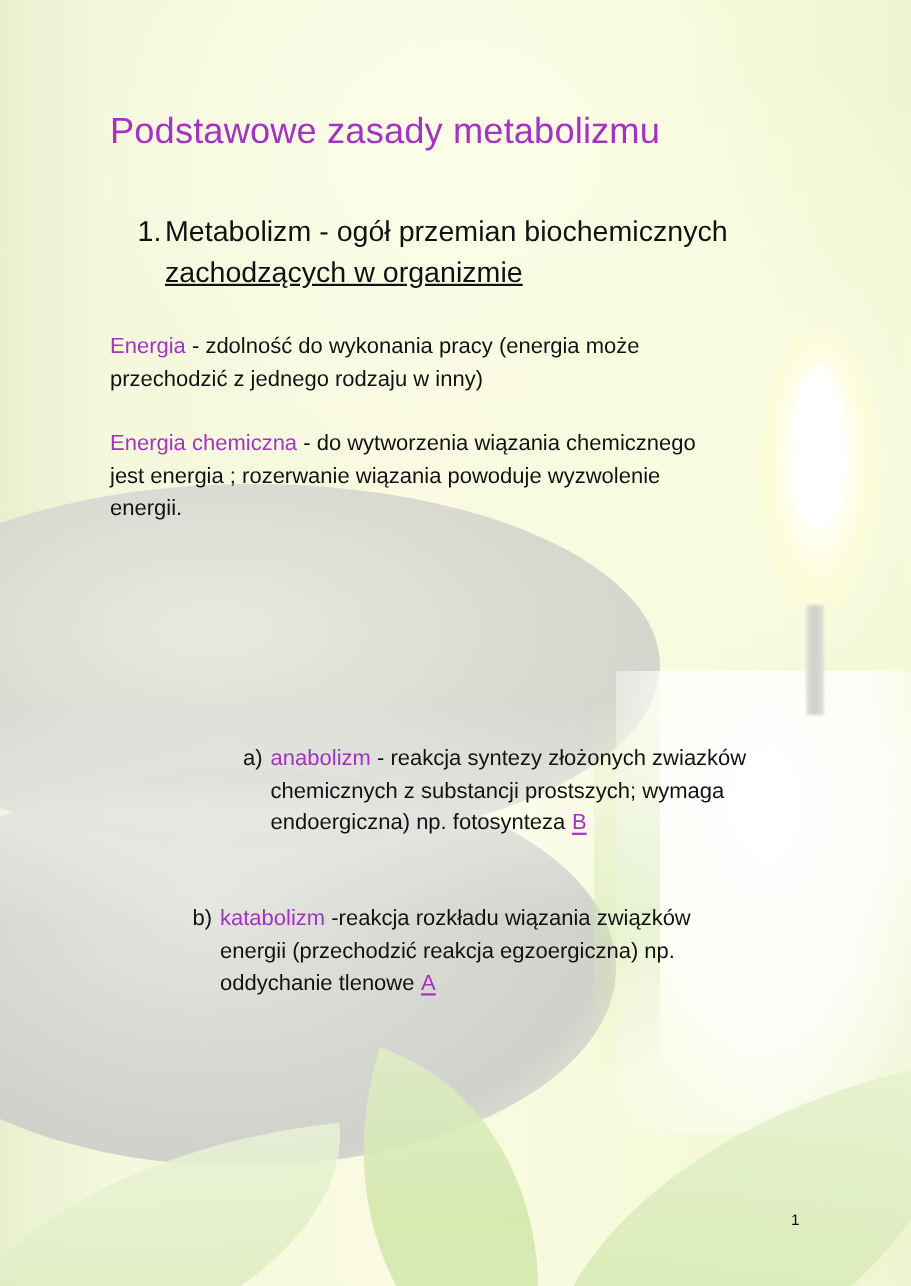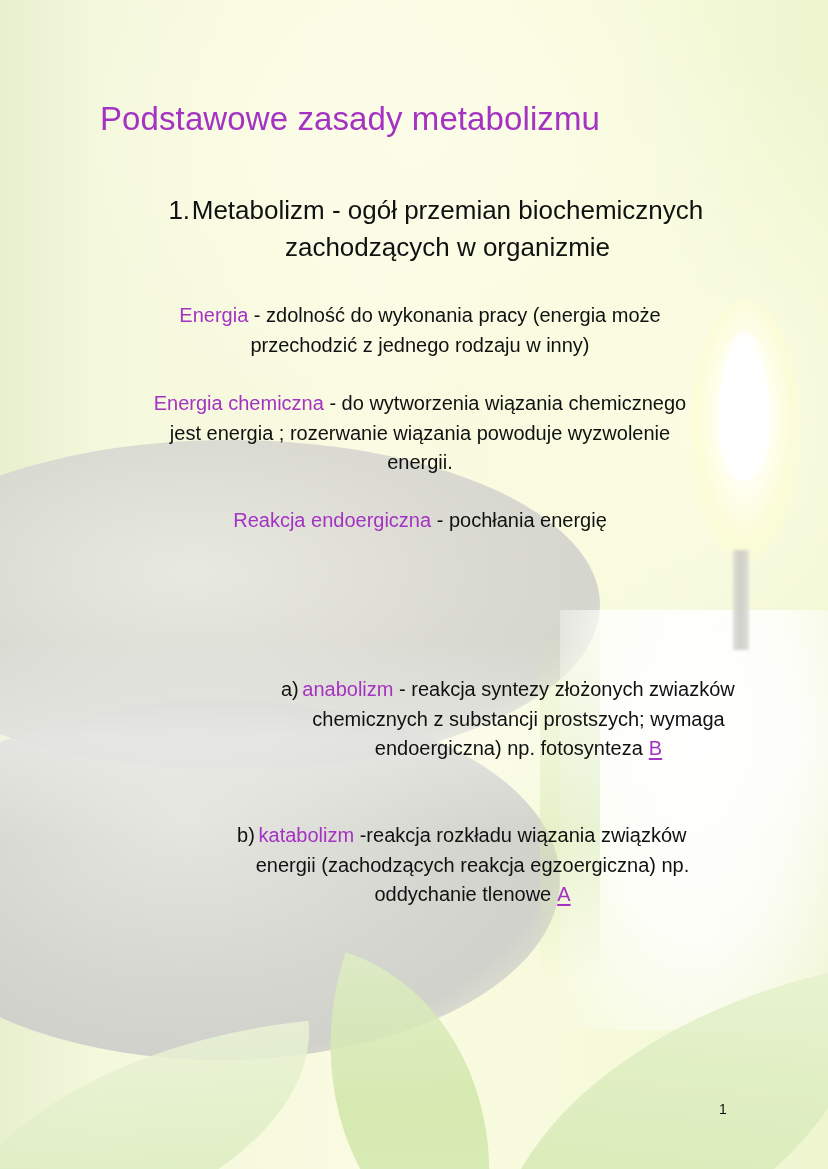--- a/index.html
+++ b/index.html
@@ -67,31 +67,31 @@
       position: absolute; left: -60px; top: 1040px; width: 380px; height: 200px;
       background: linear-gradient(180deg, #e9f3d6 0%, #dcecbf 70%);
       border-radius: 100% 0 100% 0;
       transform: rotate(-6deg); opacity: .85;
     }
     .leaf-top {
       position: absolute; left: 540px; top: 600px; width: 60px; height: 380px;
       background: linear-gradient(180deg, rgba(220,235,190,0) 0%, rgba(214,232,180,.5) 60%, rgba(214,232,180,0) 100%);
     }
 
-    .page { position: absolute; inset: 0; z-index: 1; text-align: center; }
+    .page { position: absolute; inset: 0; z-index: 1; }
     .title {
       position: absolute; left: 100px; top: 100px; margin: 0;
       font-size: 33px; font-weight: normal; color: #a432c2; letter-spacing: 0.1px;
     }
     .sec1 {
       position: absolute; left: 125px; top: 192px; width: 620px;
       font-size: 26px; line-height: 37px;
     }
     .sec1 .num { display: inline-block; width: 25px; }
-    .sec1 .cont { padding-left: 25px; }
+    .sec1 .cont { padding-left: 25px; text-decoration: underline; }
     .u { text-underline-offset: 3px; }
     .term { color: #a432c2; }
     .para {
       position: absolute; left: 100px; width: 640px;
       font-size: 20px; line-height: 29.5px;
     }
     .sec2 {
       position: absolute; left: 125px; top: 602px;
       font-size: 26px; line-height: 37px;
     }
@@ -136,30 +136,29 @@
     <div>jest energia ; rozerwanie wiązania powoduje wyzwolenie</div>
     <div>energii.</div>
   </div>
 
   <div class="para" style="top:301px;">
     <div><span class="term">Energia</span><span> - zdolność do wykonania pracy (energia może</span></div>
     <div>przechodzić z jednego rodzaju w inny)</div>
   </div>
 
   <div class="para" style="top:506px;">
-    <div><span class="term">Reakcja endoergiczna</span><span> - pochłania energię</span></div>
   </div>
 
 
   <div class="item" style="top:675px;margin-left:46px;">
     <div><span class="label">a)</span><span class="term">anabolizm</span><span> - reakcja syntezy złożonych zwiazków</span></div>
     <div class="cont">chemicznych z substancji prostszych; wymaga</div>
     <div class="cont"><span>endoergiczna) np. fotosynteza</span><span class="ref">B</span></div>
   </div>
 
   <div class="item" style="top:821px;">
     <div><span class="label">b)</span><span class="term">katabolizm</span><span> -reakcja rozkładu wiązania związków</span></div>
-    <div class="cont">energii (zachodzących reakcja egzoergiczna) np.</div>
+    <div class="cont">energii (przechodzić reakcja egzoergiczna) np.</div>
     <div class="cont"><span>oddychanie tlenowe</span><span class="ref">A</span></div>
   </div>
 
   <div class="pagenum">1</div>
 </div>
 
 </body></html>

